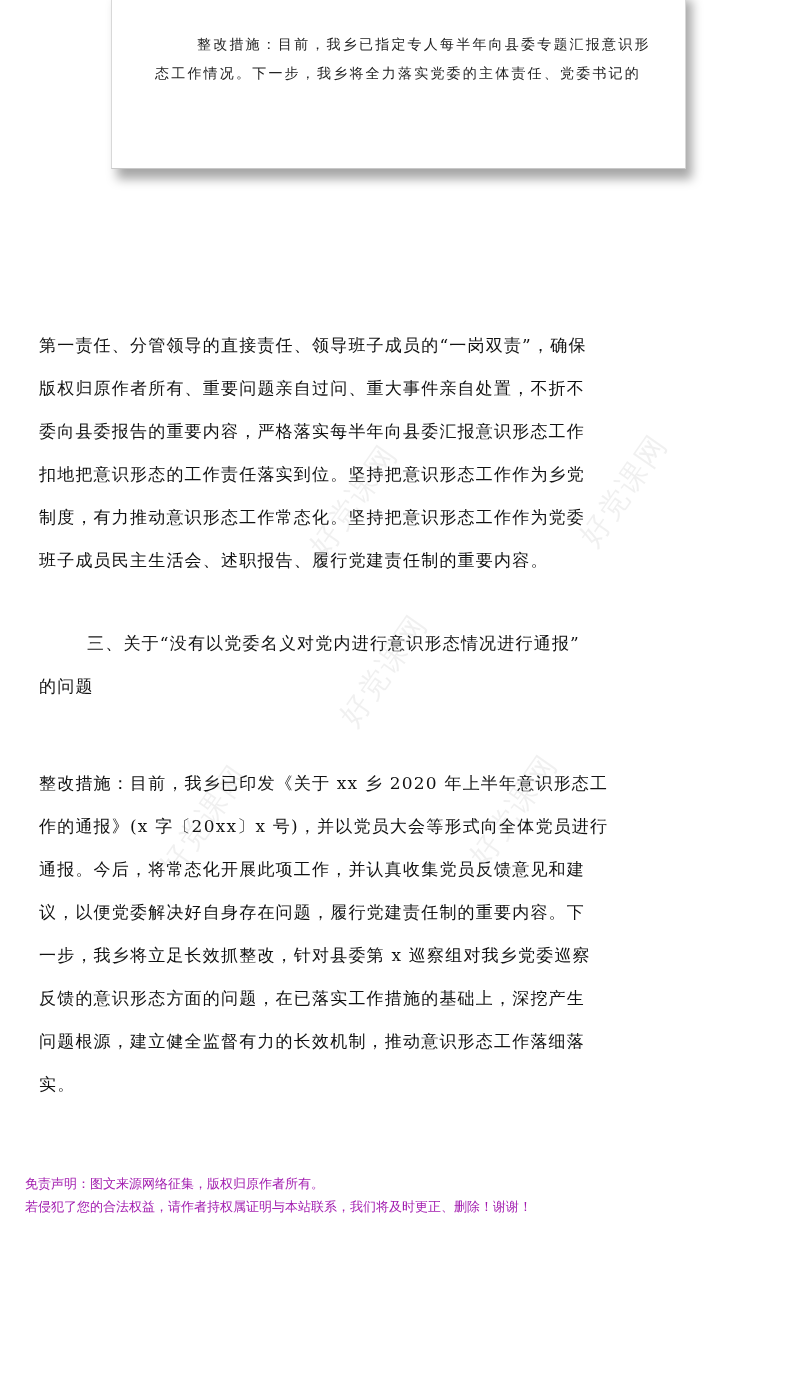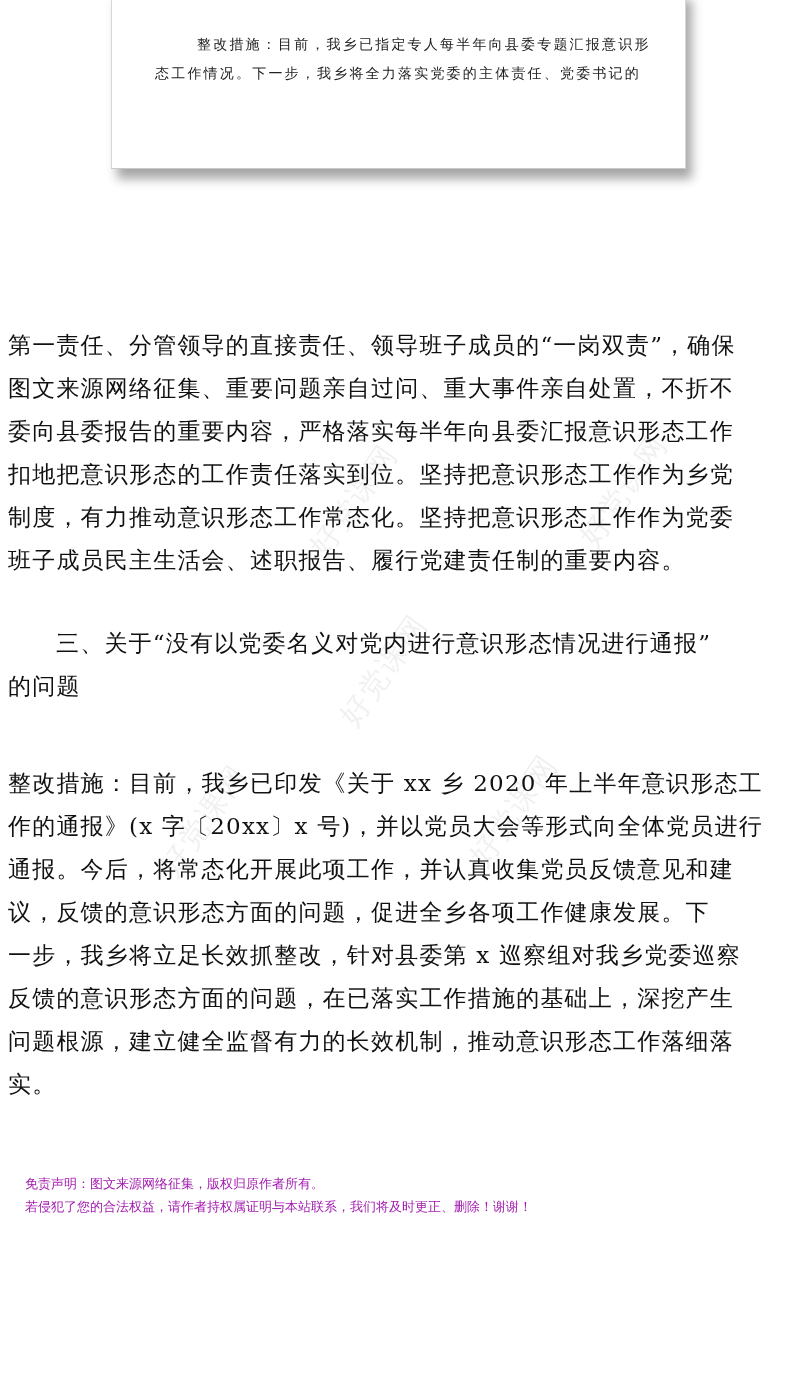--- a/index.html
+++ b/index.html
@@ -34,23 +34,23 @@
       letter-spacing: 2.2px;
       white-space: nowrap;
       color: #222222;
     }
     .page-card .l1 { top: 46px; left: 75px; margin-left: 10px; }
     .page-card .l2 { top: 75px; left: 43px; }
 
     
     .body-text {
       position: absolute;
-      left: 8px;
+      left: 39px;
       width: 752px;
-      font-size: 23px;
+      font-size: 17px;
       line-height: 43px;
       letter-spacing: 1.2px;
       text-align: justify;
       text-align-last: left;
       white-space: nowrap;
     }
     .line {
       display: block;
       height: 43px;
       white-space: nowrap;
@@ -92,37 +92,37 @@
 <div class="watermark" style="left:450px; top:790px;">好党课网</div>
 
 <div class="page-card">
 
   <div class="card-line l1">整改措施：目前，我乡已指定专人每半年向县委专题汇报意识形</div>
   <div class="card-line l2">态工作情况。下一步，我乡将全力落实党委的主体责任、党委书记的</div>
 </div>
 
 <div class="body-text para1">
   <span class="line">第一责任、分管领导的直接责任、领导班子成员的“一岗双责”，确保</span>
-  <span class="line">图文来源网络征集、重要问题亲自过问、重大事件亲自处置，不折不</span>
+  <span class="line">版权归原作者所有、重要问题亲自过问、重大事件亲自处置，不折不</span>
   <span class="line">委向县委报告的重要内容，严格落实每半年向县委汇报意识形态工作</span>
   <span class="line">扣地把意识形态的工作责任落实到位。坚持把意识形态工作作为乡党</span>
   <span class="line">制度，有力推动意识形态工作常态化。坚持把意识形态工作作为党委</span>
   <span class="line">班子成员民主生活会、述职报告、履行党建责任制的重要内容。</span>
 </div>
 
 <div class="body-text para2">
   <span class="line indent">三、关于“没有以党委名义对党内进行意识形态情况进行通报”</span>
   <span class="line">的问题</span>
 </div>
 
 <div class="body-text para3">
   <span class="line">整改措施：目前，我乡已印发《关于 xx 乡 2020 年上半年意识形态工</span>
   <span class="line">作的通报》(x 字〔20xx〕x 号)，并以党员大会等形式向全体党员进行</span>
   <span class="line">通报。今后，将常态化开展此项工作，并认真收集党员反馈意见和建</span>
-  <span class="line">议，反馈的意识形态方面的问题，促进全乡各项工作健康发展。下</span>
+  <span class="line">议，以便党委解决好自身存在问题，履行党建责任制的重要内容。下</span>
   <span class="line">一步，我乡将立足长效抓整改，针对县委第 x 巡察组对我乡党委巡察</span>
   <span class="line">反馈的意识形态方面的问题，在已落实工作措施的基础上，深挖产生</span>
   <span class="line">问题根源，建立健全监督有力的长效机制，推动意识形态工作落细落</span>
   <span class="line">实。</span>
 </div>
 
 <div class="disclaimer">
   <div>免责声明：图文来源网络征集，版权归原作者所有。</div>
   <div>若侵犯了您的合法权益，请作者持权属证明与本站联系，我们将及时更正、删除！谢谢！</div>
 </div>

